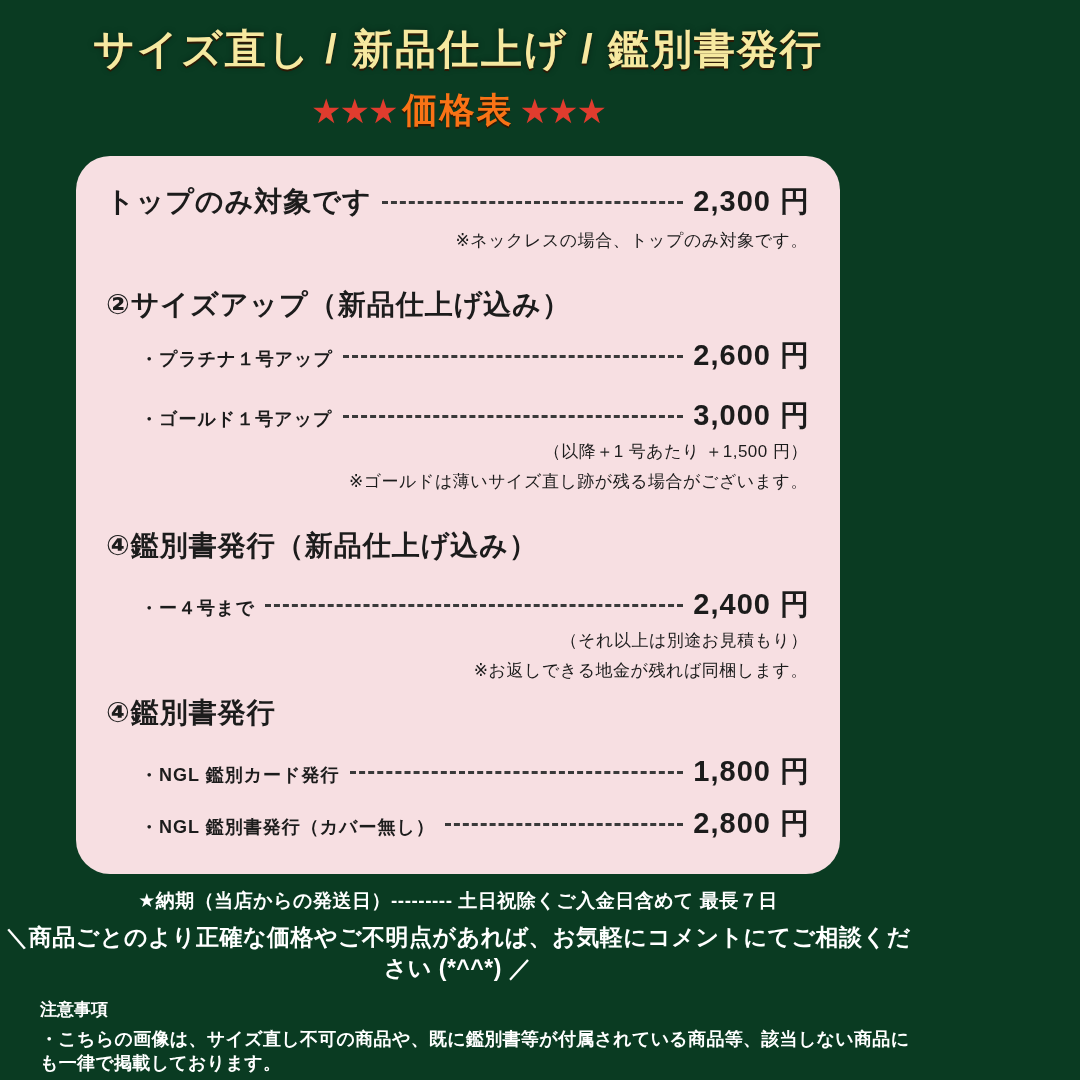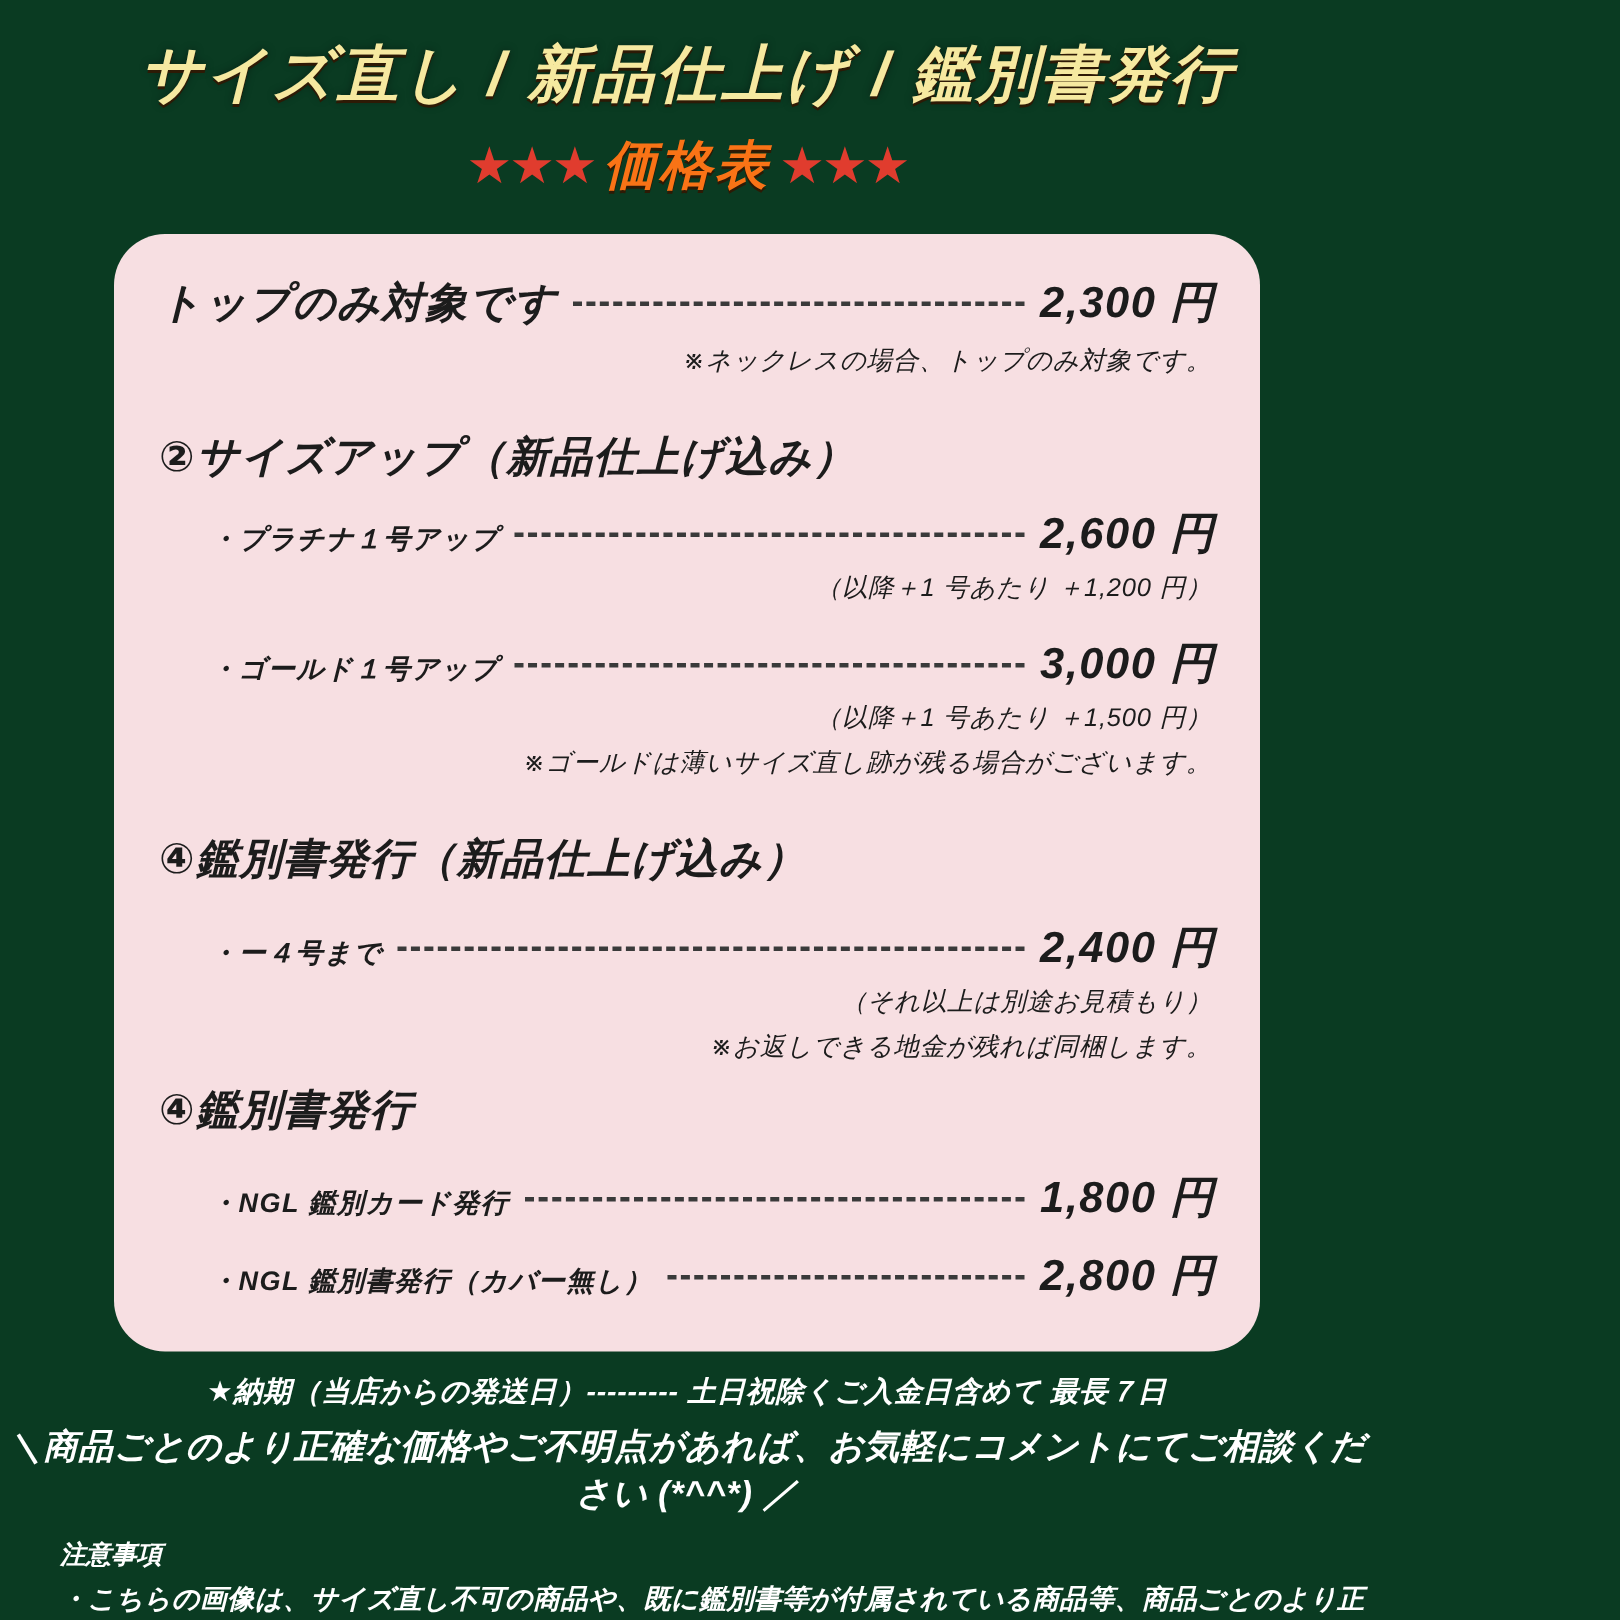--- a/index.html
+++ b/index.html
@@ -14,21 +14,20 @@
     overflow: hidden;
   }
   .poster {
     position: relative;
     width: 916px;
     height: 1080px;
     box-sizing: border-box;
     background:
       radial-gradient(ellipse 80% 60% at 50% 45%, #1d6e40 0%, #12built 0%, #0d4a29 45%, #07301b 75%, #041f12 100%);
     overflow: hidden;
-    font-style: italic;
   }
   .poster::before {
     content: "";
     position: absolute;
     inset: 0;
     background:
       radial-gradient(ellipse 70% 50% at 50% 40%, rgba(40,140,80,0.55) 0%, rgba(10,60,34,0.0) 70%),
       linear-gradient(180deg, #0b4527 0%, #0c4a2a 30%, #073venture 0%, #052a18 100%);
     opacity: 0.9;
   }
@@ -183,21 +182,20 @@
 
     <div class="gap-lg"></div>
 
     <div class="item-head">②サイズアップ（新品仕上げ込み）</div>
     <div class="gap-sm"></div>
     <div class="row">
       <span class="bullet-label">・プラチナ１号アップ</span>
       <span class="leader"></span>
       <span class="price">2,600 円</span>
     </div>
-    <div class="note-right-sm">（以降＋1 号あたり ＋1,200 円）</div>
 
     <div class="gap-md"></div>
 
     <div class="row">
       <span class="bullet-label">・ゴールド１号アップ</span>
       <span class="leader"></span>
       <span class="price">3,000 円</span>
     </div>
     <div class="note-right-sm">（以降＋1 号あたり ＋1,500 円）</div>
     <div class="note-right">※ゴールドは薄いサイズ直し跡が残る場合がございます。</div>
@@ -232,18 +230,18 @@
 
   </div>
 
   <div class="footer">
     <div class="footer-line1">★納期（当店からの発送日）--------- 土日祝除くご入金日含めて 最長７日</div>
     <div class="footer-line2">＼商品ごとのより正確な価格やご不明点があれば、お気軽にコメントにてご相談ください (*^^*) ／</div>
   </div>
 
   <div class="notes">
     <div class="notes-title">注意事項</div>
-    <div class="notes-item">・こちらの画像は、サイズ直し不可の商品や、既に鑑別書等が付属されている商品等、商品ごとのより正確な価格やご不明点があれば。</div>
+    <div class="notes-item">・こちらの画像は、サイズ直し不可の商品や、既に鑑別書等が付属されている商品等、該当しない商品にも一律で掲載しております。</div>
     <div class="notes-item">・ご入金が確認出来次第のお手配となります。</div>
 
   </div>
 
 </div>
 
 </body></html>

